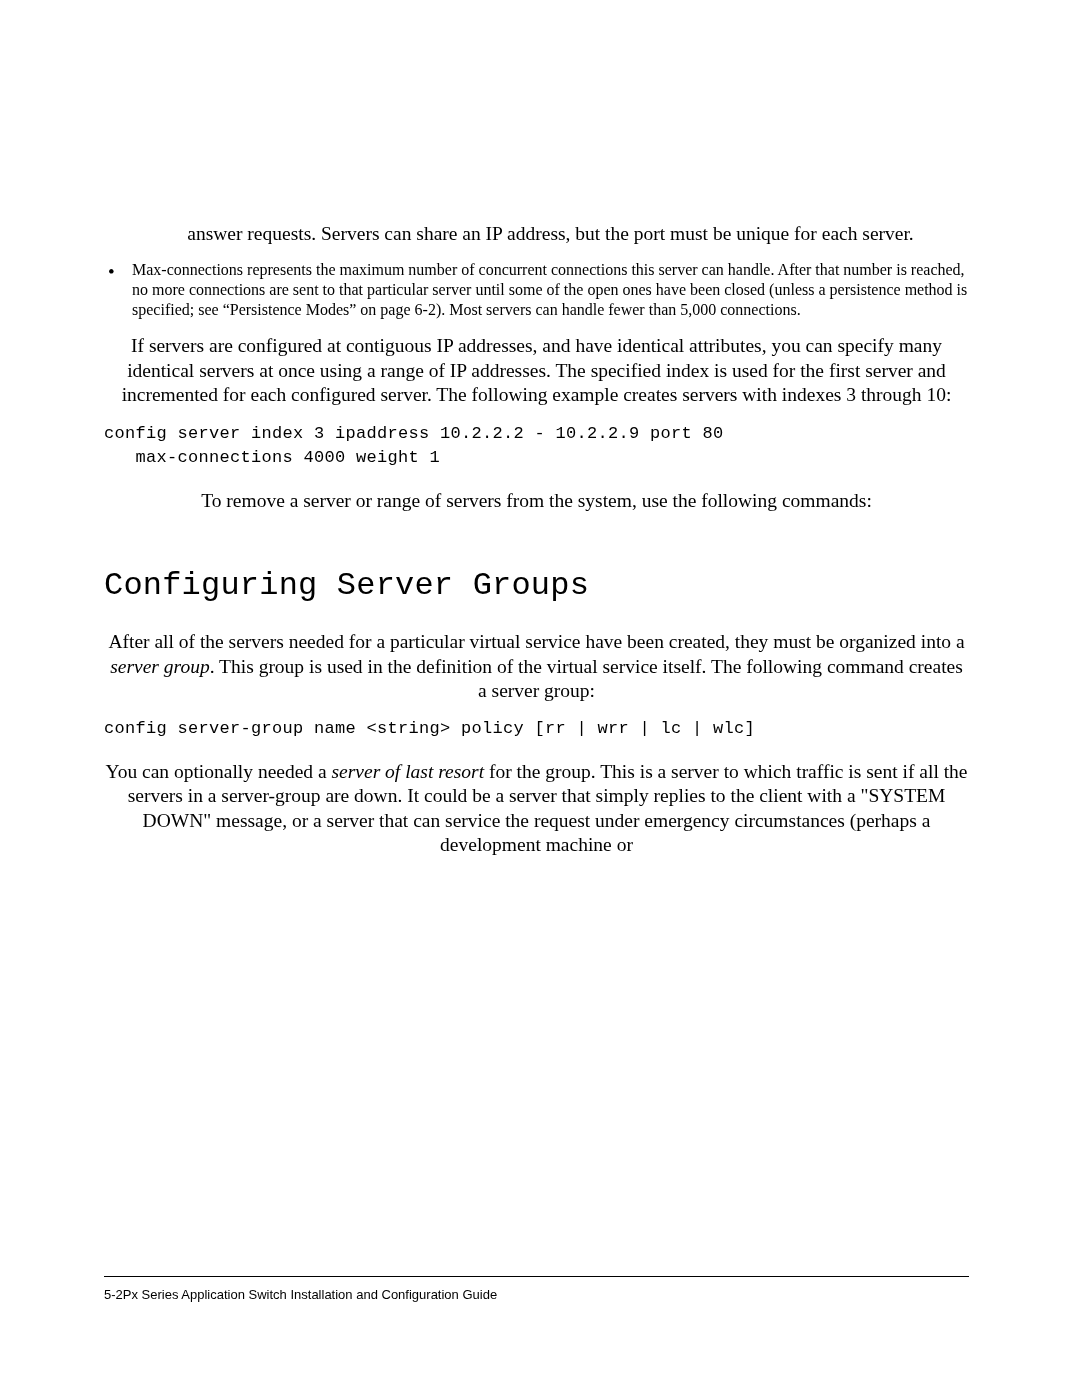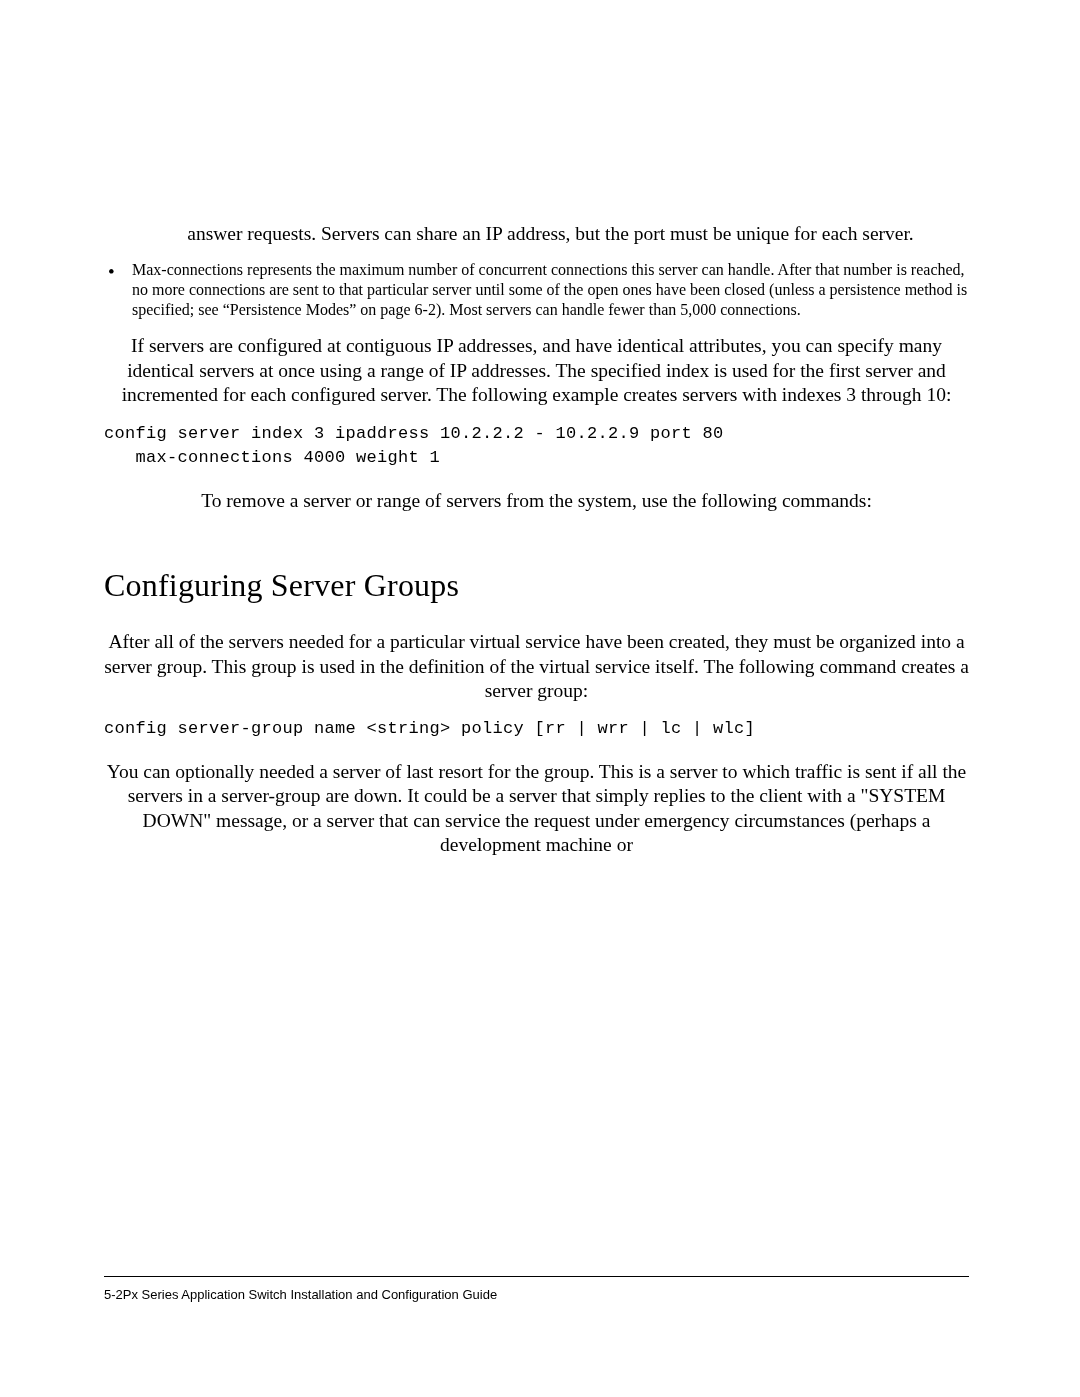--- a/index.html
+++ b/index.html
@@ -4,22 +4,22 @@
   <style>
     * { margin: 0; padding: 0; box-sizing: border-box; }
     body { background: #fff; width: 1080px; height: 1397px; position: relative; font-family: "Palatino Linotype", "Book Antiqua", Palatino, Georgia, serif; color: #000; }
     .page { position: absolute; left: 104px; top: 222px; width: 865px; }
     .body-text { font-size: 19.5px; line-height: 1.25; margin-bottom: 14px; text-align: center; }
     .indent { padding-left: 28px; }
     ul.bullets { list-style: none; margin: 0 0 14px 0; }
     ul.bullets li { position: relative; padding-left: 28px; font-size: 16px; line-height: 1.25; margin-bottom: 10px; }
     ul.bullets li::before { content: "•"; position: absolute; left: 4px; top: 0; font-size: 19px; }
     .code { font-family: "Courier New", Courier, monospace; font-size: 17px; line-height: 1.45; white-space: pre; margin: 10px 0 18px 0; letter-spacing: 0.3px; }
-    h2.section { font-family: Liberation Serif, serif; font-weight: 400; font-size: 32px; margin: 54px 0 26px 0; letter-spacing: 0.2px; }
-    .em { }
+    h2.section { font-family: Liberation Mono, monospace; font-weight: 400; font-size: 32px; margin: 54px 0 26px 0; letter-spacing: 0.2px; }
+    .em { font-style: italic; }
     .footer { position: absolute; left: 104px; bottom: 95px; width: 865px; }
     .footer-rule { border: none; border-top: 1px solid #000; margin-bottom: 10px; }
     .footer-row { display: flex; justify-content: flex-start; font-family: "Helvetica Neue", Helvetica, Arial, sans-serif; font-size: 13px; }
   </style>
 </head>
 <body>
 
 <div class="page">
 
   <p class="body-text indent">answer requests. Servers can share an IP address, but the port must be unique for each server.</p>

